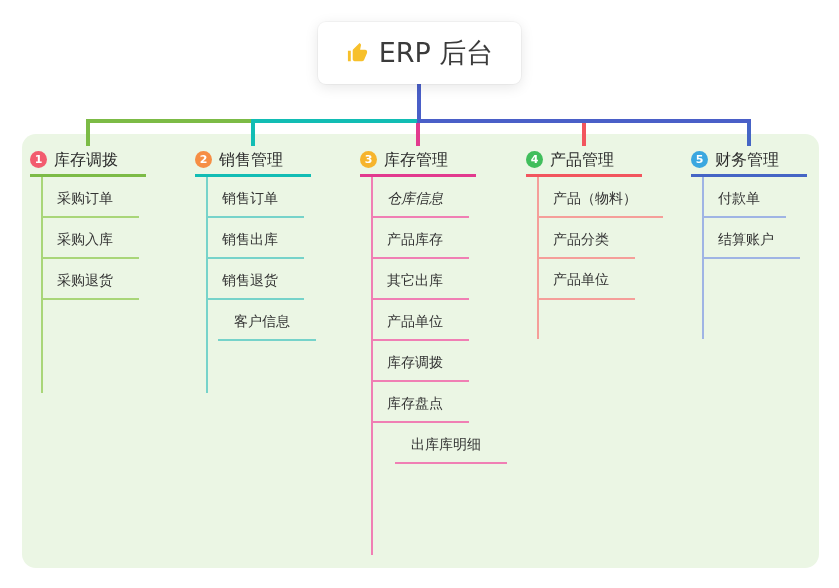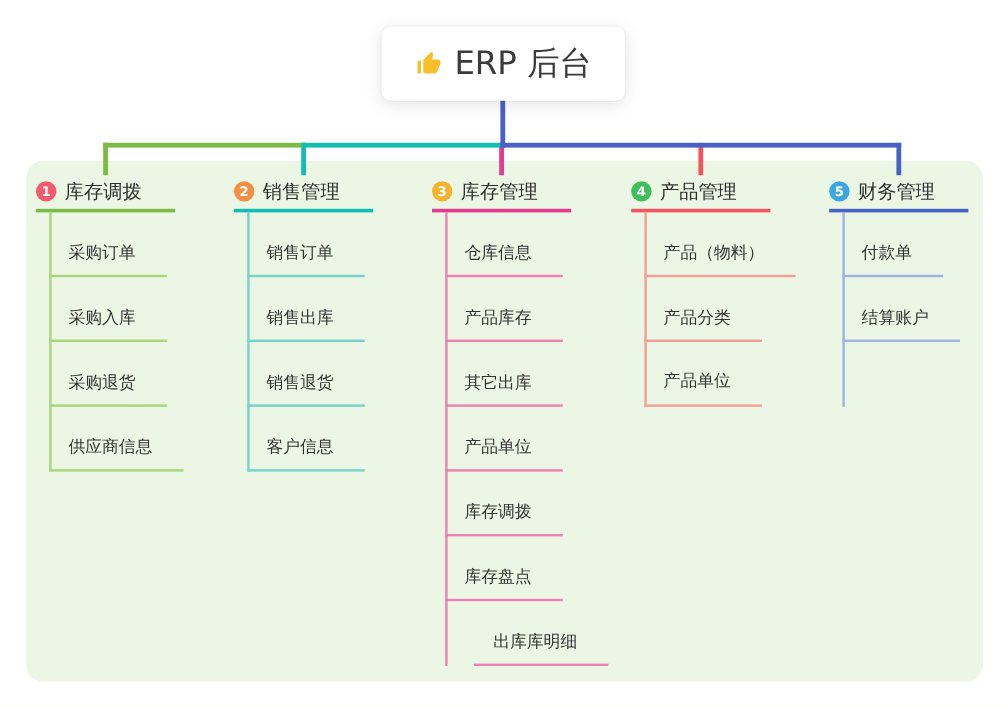--- a/index.html
+++ b/index.html
@@ -29,21 +29,21 @@
     font-size:16px; line-height:21px; font-weight:500; color:#2d2d2d;
     white-space:nowrap;
   }
   .badge {
     width:17px; height:17px; border-radius:50%; flex:none;
     display:flex; align-items:center; justify-content:center;
     color:#fff; font-size:11px; font-weight:700; line-height:1;
   }
   .children { position:relative; margin-left:11px; }
   .cvline { position:absolute; left:0; top:0; width:2px; }
-  .child { height:54px; display:flex; align-items:flex-end; }
+  .child { height:41px; display:flex; align-items:flex-end; }
   .child-label {
     display:inline-block; border-bottom:2px solid #ccc;
     padding:0 26px 9px 16px; font-size:14px; line-height:18px;
     color:#333; white-space:nowrap;
   }
 </style>
 </head>
 <body>
 
 <div class="canvas">
@@ -75,55 +75,52 @@
         <div class="cvline" style="height: 216px; background: rgb(169, 214, 120);"></div>
         <div class="child">
           <span class="child-label" style="border-bottom-color: rgb(169, 214, 120);">采购订单</span>
         </div>
         <div class="child">
           <span class="child-label" style="border-bottom-color: rgb(169, 214, 120);">采购入库</span>
         </div>
         <div class="child">
           <span class="child-label" style="border-bottom-color: rgb(169, 214, 120);">采购退货</span>
         </div>
-        <div class="child">
-          <span class="child-label" style="border-bottom-color: rgb(169, 214, 120);">供应商信息</span>
-        </div>
       </div>
     </div>
     <div class="col" style="left: 195px;">
       <div class="branch-title" style="border-bottom-color: rgb(18, 189, 180);">
         <span class="badge" style="background: rgb(246, 142, 68);">2</span>
         <span>销售管理</span>
       </div>
       <div class="children">
         <div class="cvline" style="height: 216px; background: rgb(118, 211, 202);"></div>
         <div class="child">
           <span class="child-label" style="border-bottom-color: rgb(118, 211, 202);">销售订单</span>
         </div>
         <div class="child">
           <span class="child-label" style="border-bottom-color: rgb(118, 211, 202);">销售出库</span>
         </div>
         <div class="child">
           <span class="child-label" style="border-bottom-color: rgb(118, 211, 202);">销售退货</span>
         </div>
         <div class="child">
-          <span class="child-label" style="border-bottom-color: rgb(118, 211, 202);">客户信息</span>
+          <span class="child-label" style="border-bottom-color: rgb(118, 211, 202); margin-left: 12px;">客户信息</span>
         </div>
       </div>
     </div>
     <div class="col" style="left: 360px;">
       <div class="branch-title" style="border-bottom-color: rgb(226, 58, 142);">
         <span class="badge" style="background: rgb(246, 180, 44);">3</span>
         <span>库存管理</span>
       </div>
       <div class="children">
         <div class="cvline" style="height: 378px; background: rgb(240, 127, 180);"></div>
         <div class="child">
-          <span class="child-label" style="border-bottom-color: rgb(240, 127, 180);">仓库信息</span>
+          <span class="child-label" style="border-bottom-color: rgb(240, 127, 180); font-style: italic;">仓库信息</span>
         </div>
         <div class="child">
           <span class="child-label" style="border-bottom-color: rgb(240, 127, 180);">产品库存</span>
         </div>
         <div class="child">
           <span class="child-label" style="border-bottom-color: rgb(240, 127, 180);">其它出库</span>
         </div>
         <div class="child">
           <span class="child-label" style="border-bottom-color: rgb(240, 127, 180);">产品单位</span>
         </div>

